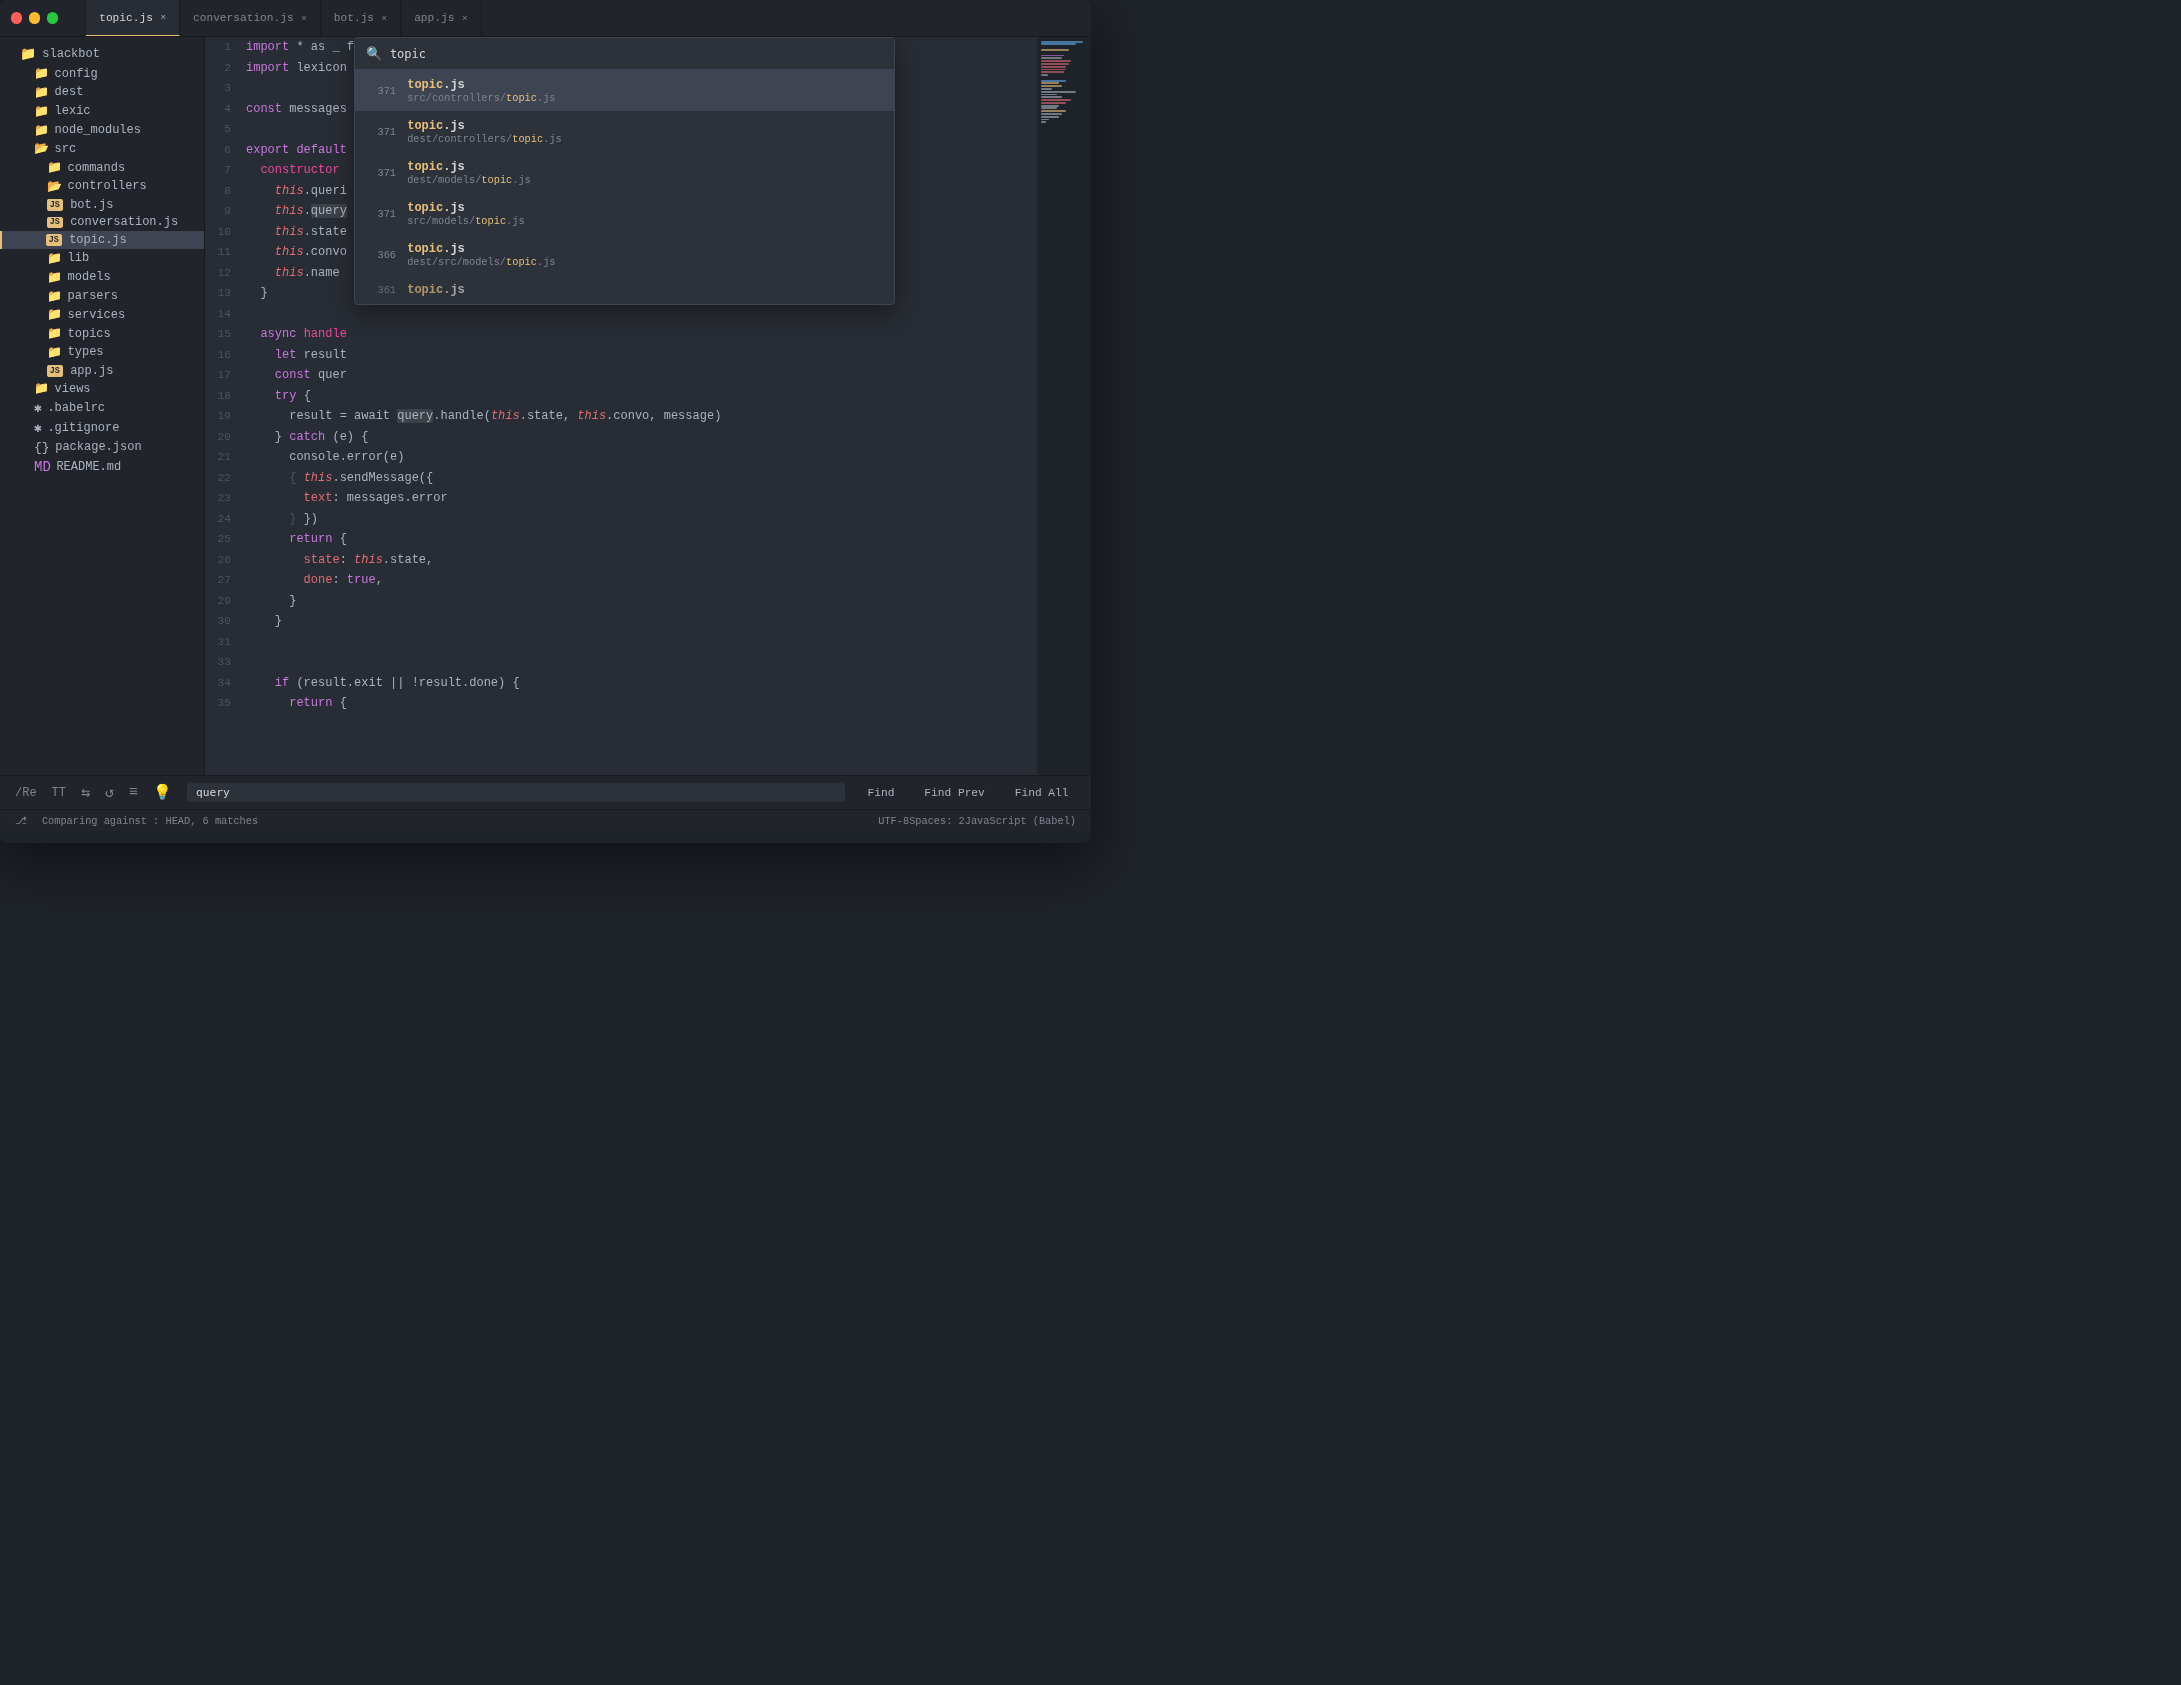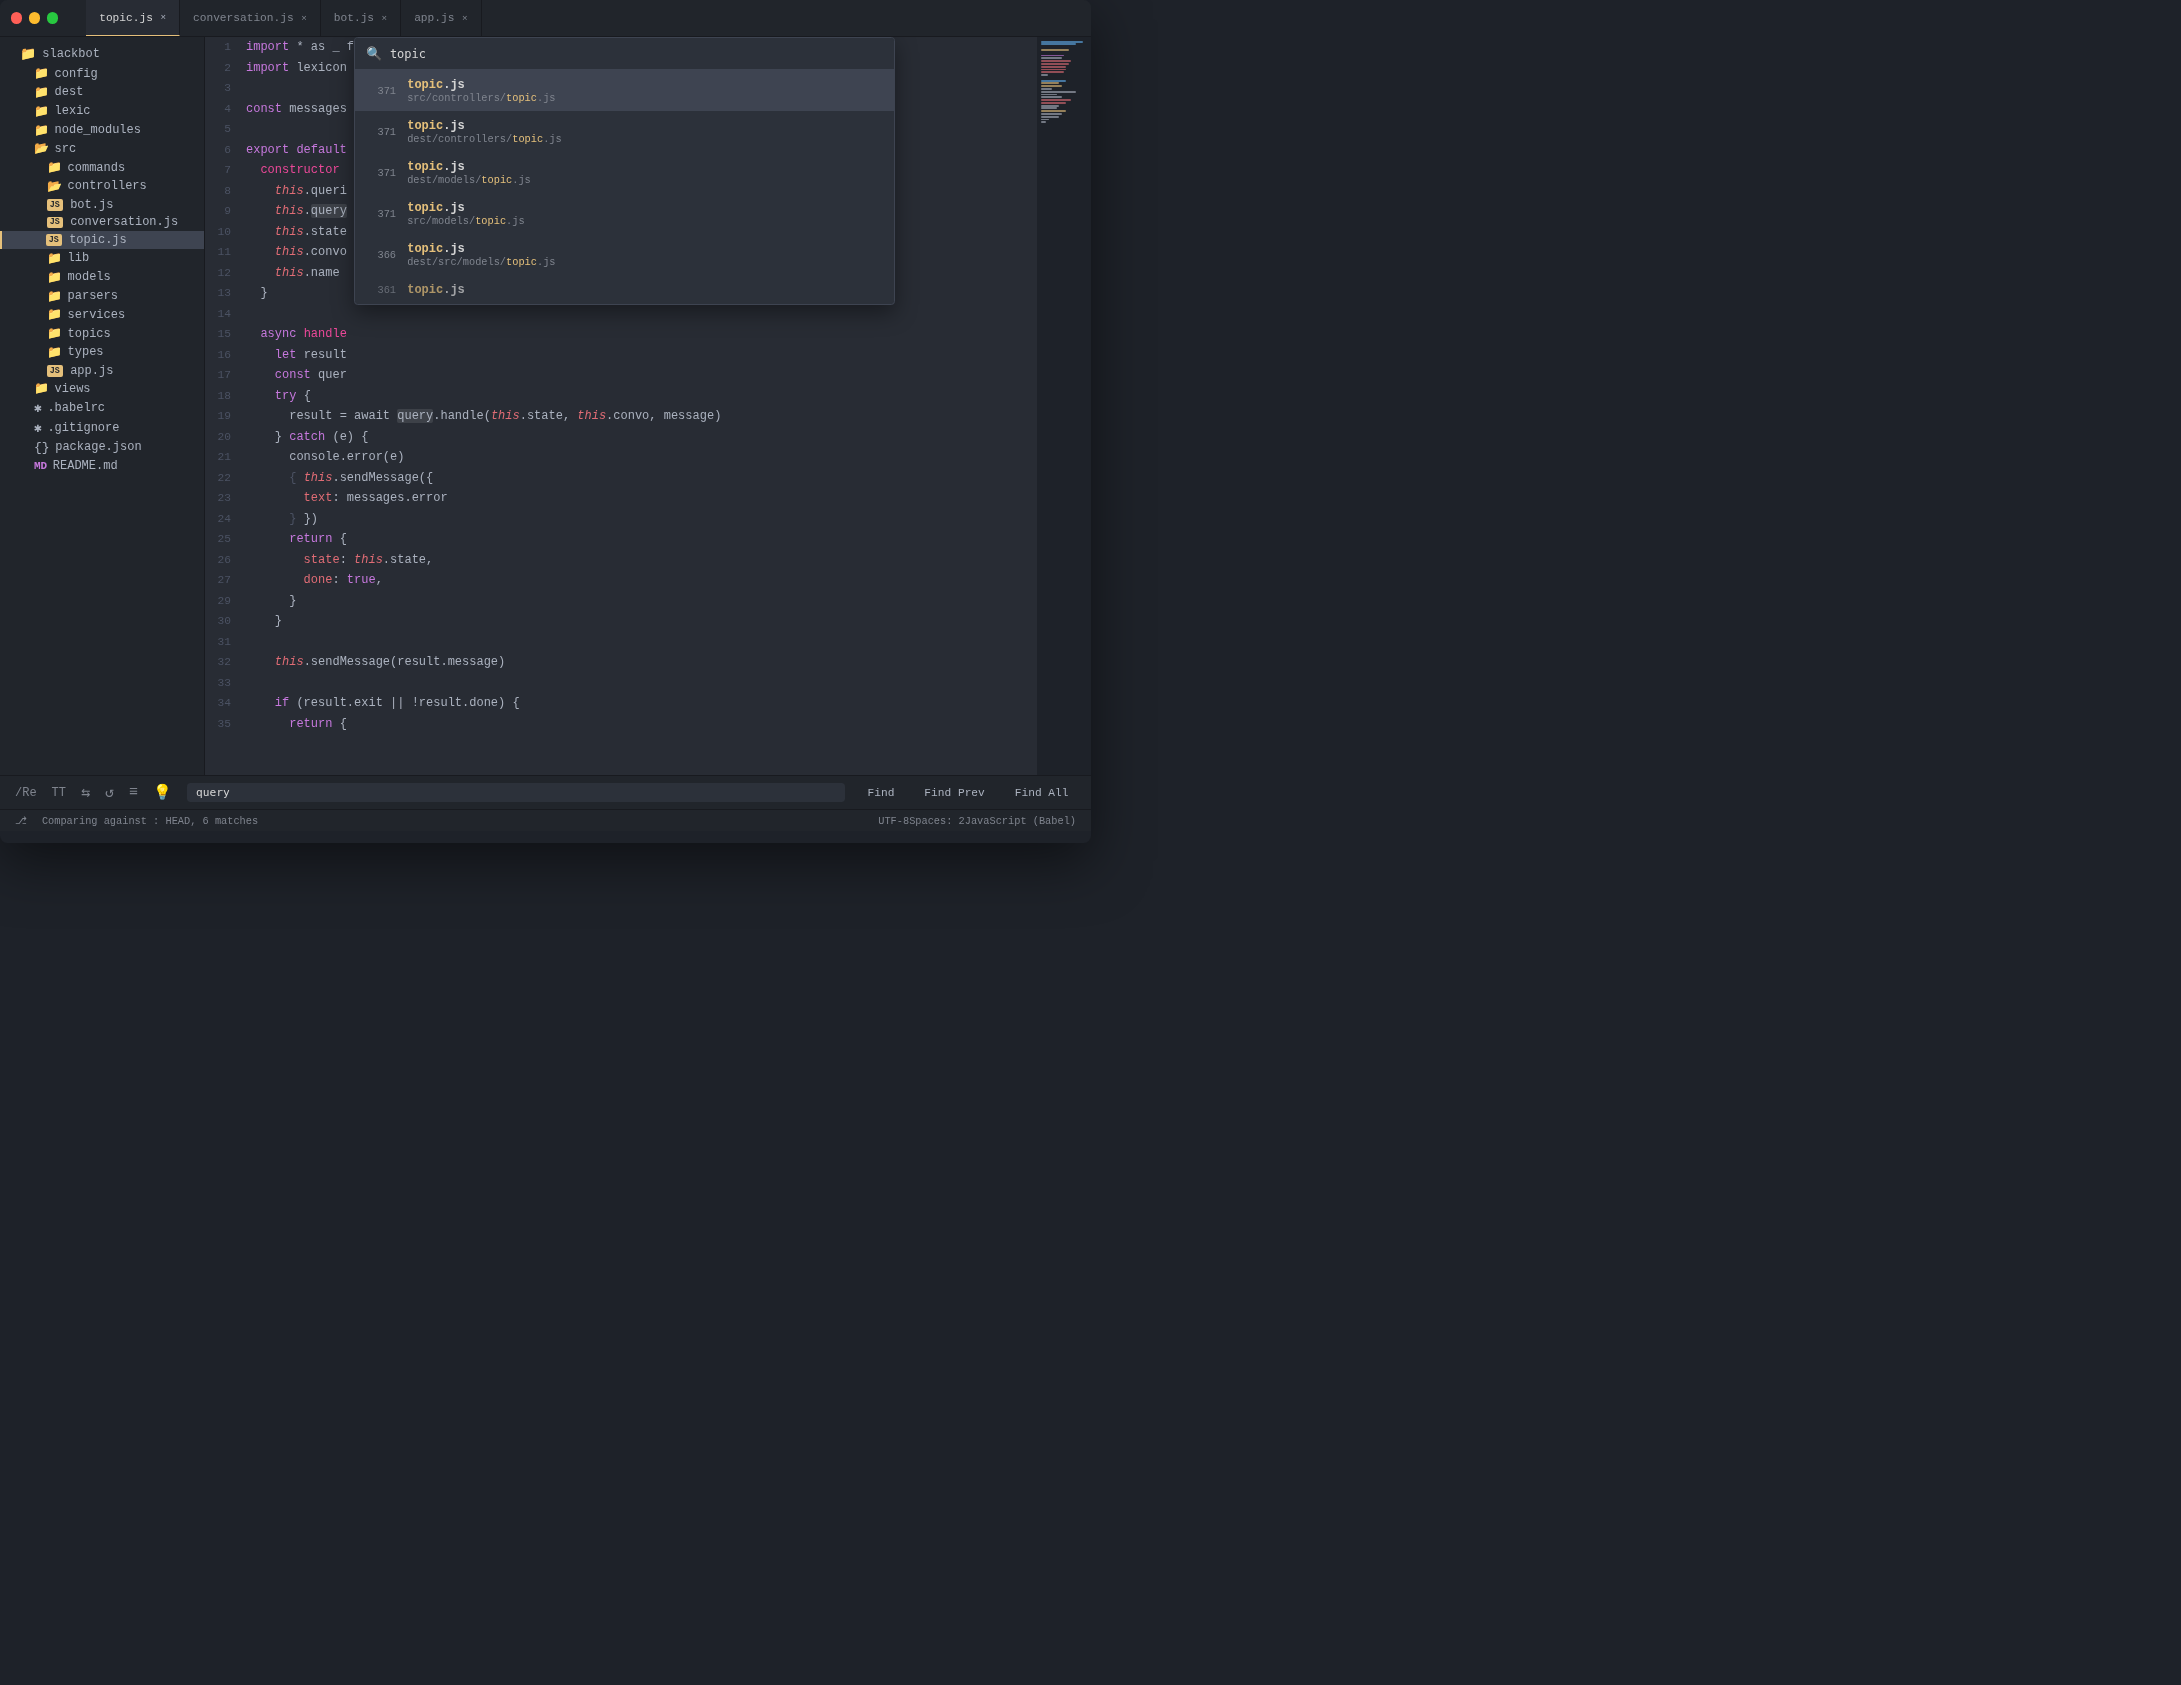--- a/index.html
+++ b/index.html
@@ -424,21 +424,21 @@
     </div>
     <div class="sidebar-item indent-2">
       <span class="asterisk-badge">✱</span>
       <span>.gitignore</span>
     </div>
     <div class="sidebar-item indent-2">
       <span class="curly-badge">{}</span>
       <span>package.json</span>
     </div>
     <div class="sidebar-item indent-2">
-      <span style="font-size:11px;color:#c678dd;font-weight:bold">MD</span>
+      <span style="font-size:14px;color:#c678dd;font-weight:normal">MD</span>
       <span>README.md</span>
     </div>
   </div>
 
   <div class="editor-area">
     <div class="code-editor">
 
       <div class="line">
         <span class="line-num">1</span>
         <span class="line-content"><span class="kw">import</span> <span class="plain">* as _ from </span><span class="str">'lodash'</span></span>
@@ -551,24 +551,20 @@
         <span class="line-num">29</span>
         <span class="line-content">      <span class="plain">}</span></span>
       </div>
       <div class="line">
         <span class="line-num">30</span>
         <span class="line-content">    <span class="plain">}</span></span>
       </div>
       <div class="line">
         <span class="line-num">31</span>
         <span class="line-content"> </span>
-      </div>
-      <div class="line">
-        <span class="line-num">32</span>
-        <span class="line-content">    <span class="this-kw">this</span><span class="plain">.sendMessage(result.message)</span></span>
       </div>
       <div class="line">
         <span class="line-num">33</span>
         <span class="line-content"> </span>
       </div>
       <div class="line">
         <span class="line-num">34</span>
         <span class="line-content">    <span class="kw">if</span> <span class="plain">(result.exit || !result.done) {</span></span>
       </div>
       <div class="line">

